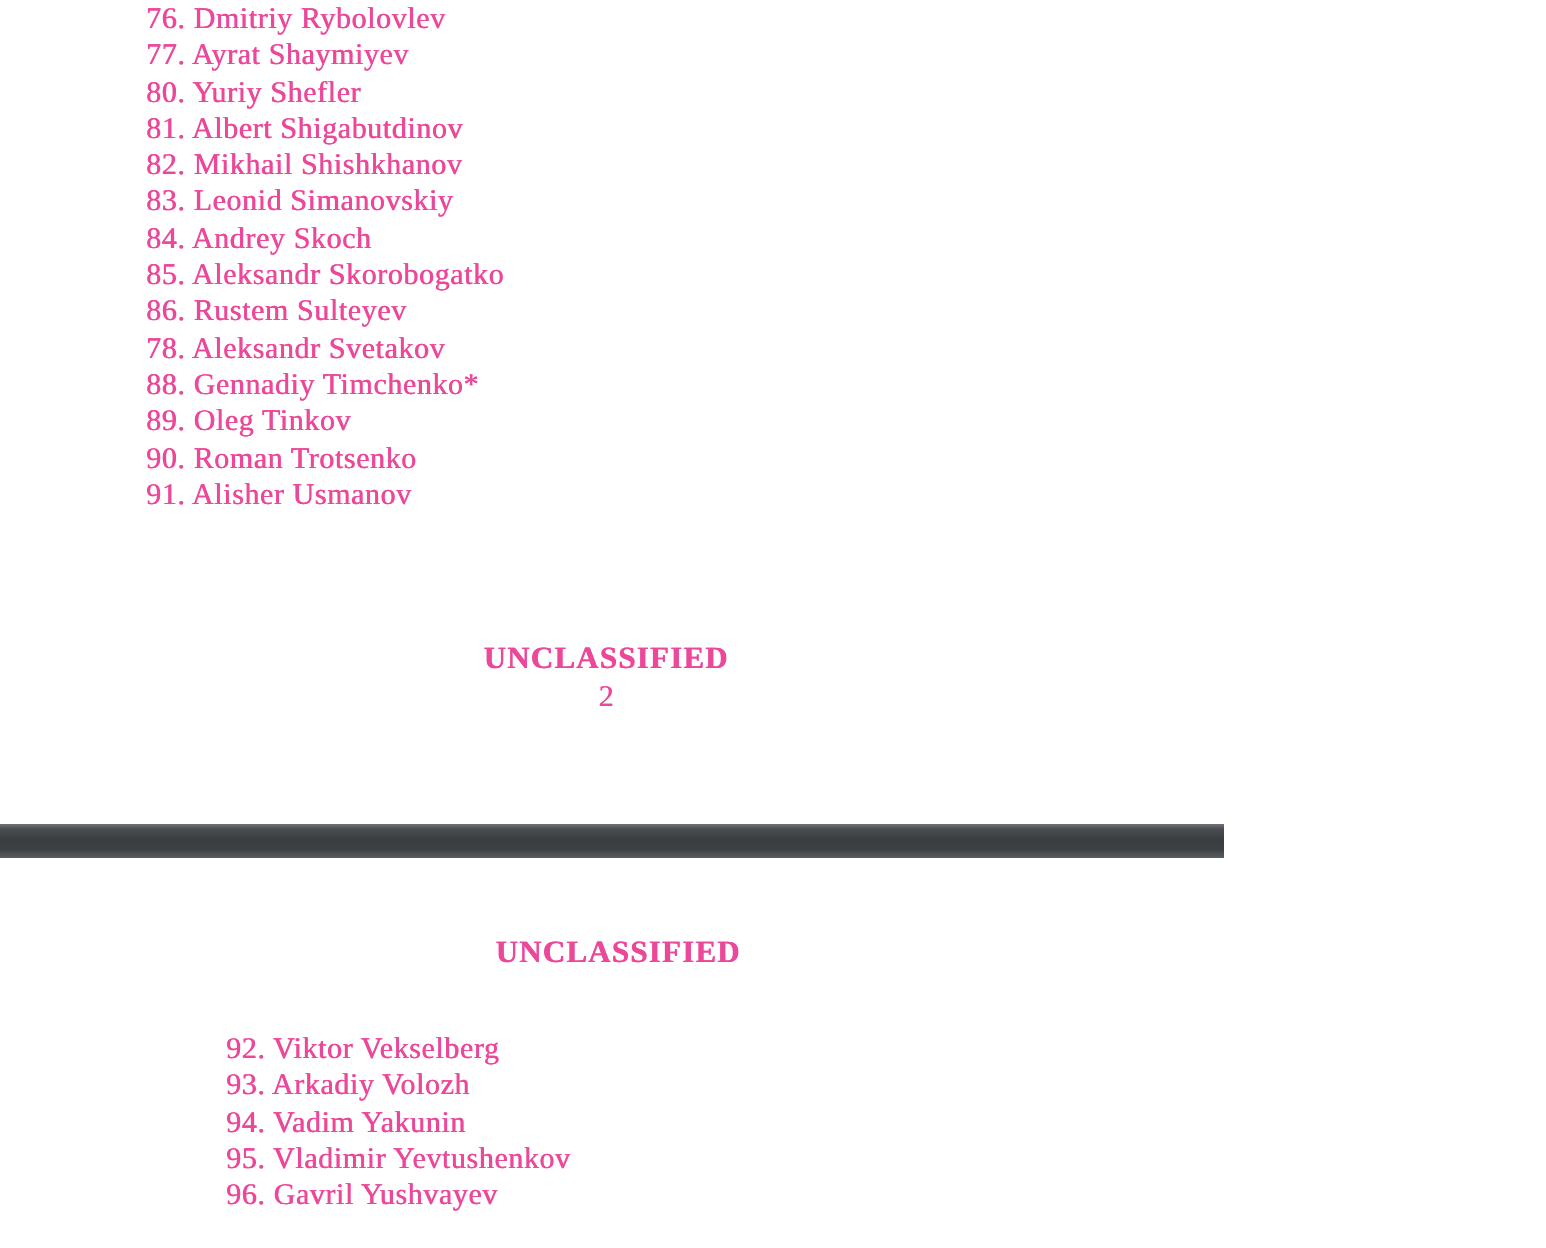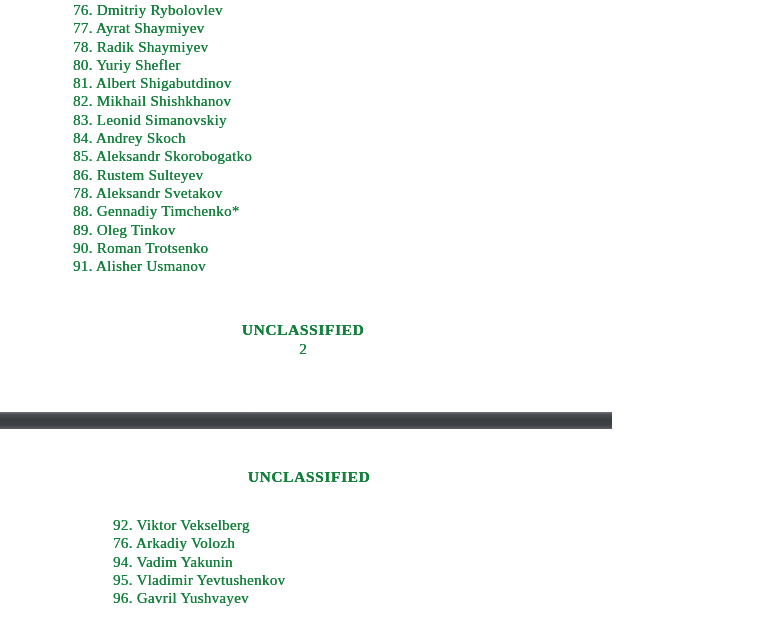--- a/index.html
+++ b/index.html
@@ -7,21 +7,21 @@
     padding: 0;
     background: #ffffff;
   }
   .viewer {
     position: relative;
     width: 612px;
     height: 624px;
     background: #ffffff;
     overflow: hidden;
     font-family: "Liberation Serif", "DejaVu Serif", serif;
-    color: #15803d;
+    color: #ec4899;
   }
   
   .scan-text {
     text-shadow: 0.3px 0 0 currentColor;
   }
   .name-list {
     position: absolute;
     left: 73px;
     margin: 0;
     padding: 0;
@@ -69,21 +69,20 @@
   }
 </style>
 </head>
 <body>
 
 <div class="viewer">
 
   <ol id="list-page2" class="name-list scan-text">
       <li>76. Dmitriy Rybolovlev</li>
       <li>77. Ayrat Shaymiyev</li>
-      <li>78. Radik Shaymiyev</li>
       <li>80. Yuriy Shefler</li>
       <li>81. Albert Shigabutdinov</li>
       <li>82. Mikhail Shishkhanov</li>
       <li>83. Leonid Simanovskiy</li>
       <li>84. Andrey Skoch</li>
       <li>85. Aleksandr Skorobogatko</li>
       <li>86. Rustem Sulteyev</li>
       <li>78. Aleksandr Svetakov</li>
       <li>88. Gennadiy Timchenko*</li>
       <li>89. Oleg Tinkov</li>
@@ -94,19 +93,19 @@
   <div id="footer-classification" class="centered-line classification scan-text">UNCLASSIFIED</div>
 
   <div id="footer-pagenum" class="centered-line scan-text">2</div>
 
   <div class="page-divider"></div>
 
   <div id="header-classification-p3" class="centered-line classification scan-text">UNCLASSIFIED</div>
 
   <ol id="list-page3" class="name-list scan-text">
       <li>92. Viktor Vekselberg</li>
-      <li>76. Arkadiy Volozh</li>
+      <li>93. Arkadiy Volozh</li>
       <li>94. Vadim Yakunin</li>
       <li>95. Vladimir Yevtushenkov</li>
       <li>96. Gavril Yushvayev</li>
     </ol>
 
 </div>
 
 </body></html>

